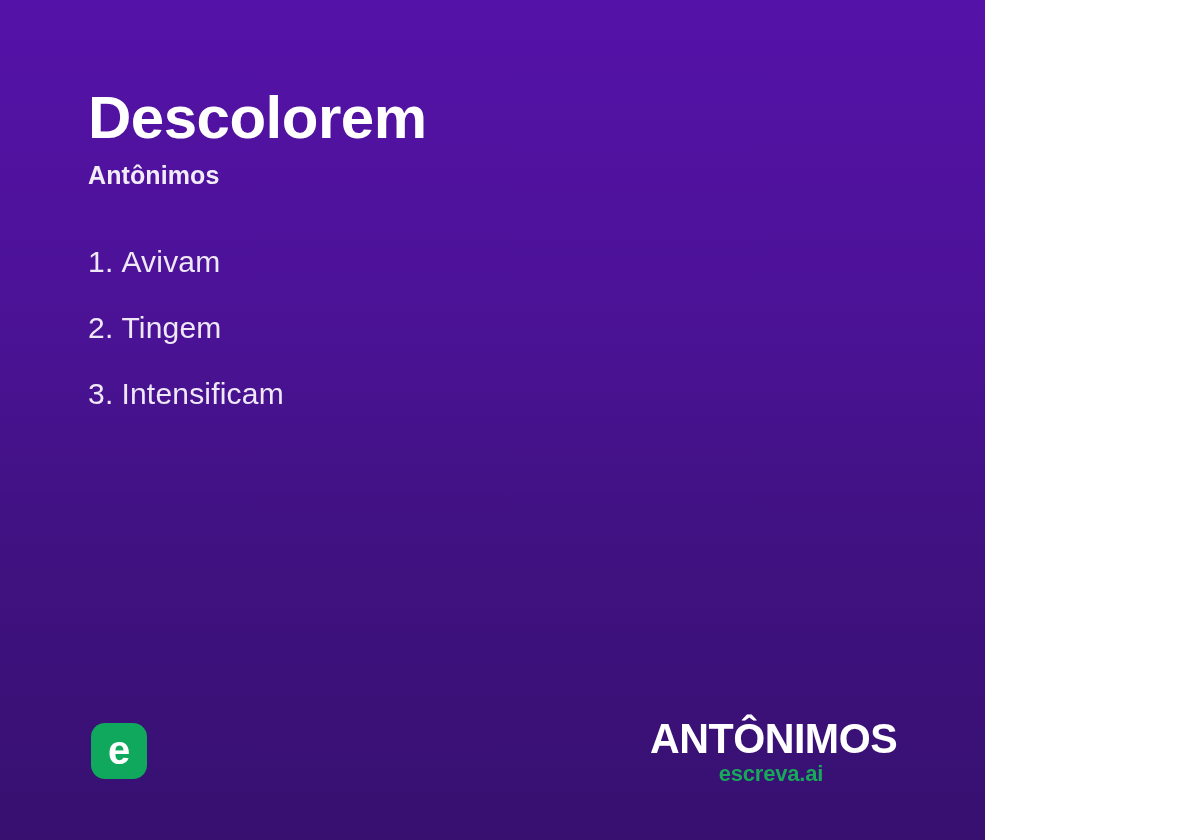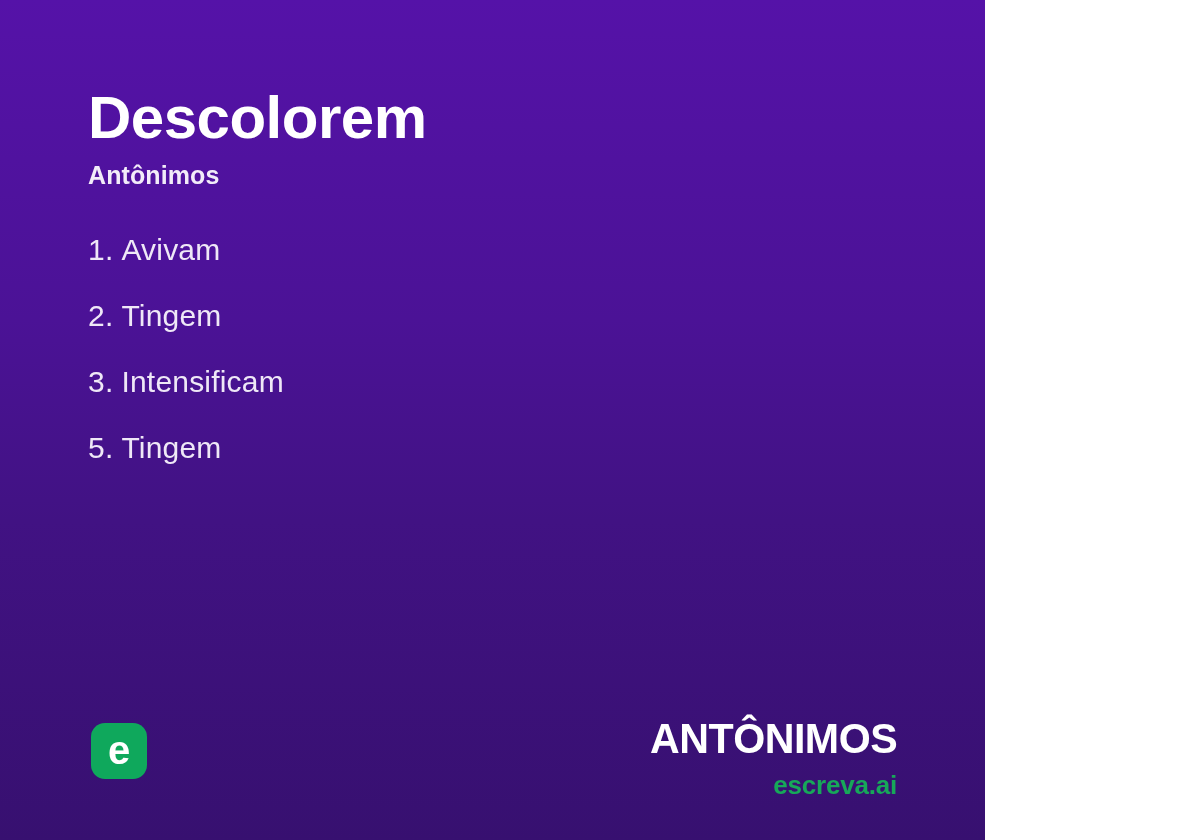--- a/index.html
+++ b/index.html
@@ -30,21 +30,21 @@
     font-size:25px;
     font-weight:700;
     color:#F2ECF9;
     letter-spacing:0.1px;
     white-space:nowrap;
   }
 
   
   #word-list {
     position:absolute;
-    left:88px; top:235px;
+    left:88px; top:247px;
     list-style:none;
   }
   .word-item {
     font-size:30px;
     font-weight:300;
     color:#EFE8F7;
     line-height:1;
     margin-bottom:36px;
     white-space:nowrap;
     letter-spacing:0.2px;
@@ -91,27 +91,28 @@
     font-size:42px;
     font-weight:700;
     color:#FFFFFF;
     letter-spacing:-0.5px;
     line-height:1;
     transform:scaleX(0.98);
     transform-origin:right center;
     white-space:nowrap;
   }
   #wordmark-sub {
-    margin-top:12px;
-    font-size:26px;
+    margin-top:3px;
+    font-size:22px;
     font-weight:700;
     color:#17A859;
     letter-spacing:-0.2px;
     line-height:1;
     white-space:nowrap;
+    text-align:center;
   }
 </style>
 </head>
 <body>
 
 <div id="card">
 
   <div id="header">
     <div id="title">Descolorem</div>
     <div id="subtitle">Antônimos</div>
@@ -120,23 +121,20 @@
   <ol id="word-list">
     <li class="word-item">
       <span class="word-index">1.</span><span>Avivam</span>
     </li>
     <li class="word-item">
       <span class="word-index">2.</span><span>Tingem</span>
     </li>
     <li class="word-item">
       <span class="word-index">3.</span><span>Intensificam</span>
     </li>
-    <li class="word-item">
-      <span class="word-index">5.</span><span>Tingem</span>
-    </li>
   </ol>
 
   <div id="qr-card">
     <svg id="qr-svg" viewBox="0 0 29 29" aria-hidden="true">
         <rect width="29" height="29" fill="#FFFFFF"></rect>
         <path d="M0 0h1v1h-1zM1 0h1v1h-1zM2 0h1v1h-1zM3 0h1v1h-1zM4 0h1v1h-1zM5 0h1v1h-1zM6 0h1v1h-1zM7 0h1v1h-1zM8 0h1v1h-1zM9 0h1v1h-1zM10 0h1v1h-1zM11 0h1v1h-1zM14 0h1v1h-1zM17 0h1v1h-1zM18 0h1v1h-1zM19 0h1v1h-1zM20 0h1v1h-1zM21 0h1v1h-1zM22 0h1v1h-1zM23 0h1v1h-1zM24 0h1v1h-1zM25 0h1v1h-1zM26 0h1v1h-1zM27 0h1v1h-1zM28 0h1v1h-1zM0 1h1v1h-1zM6 1h1v1h-1zM11 1h1v1h-1zM13 1h1v1h-1zM18 1h1v1h-1zM20 1h1v1h-1zM22 1h1v1h-1zM28 1h1v1h-1zM0 2h1v1h-1zM2 2h1v1h-1zM3 2h1v1h-1zM4 2h1v1h-1zM6 2h1v1h-1zM8 2h1v1h-1zM9 2h1v1h-1zM11 2h1v1h-1zM16 2h1v1h-1zM17 2h1v1h-1zM18 2h1v1h-1zM19 2h1v1h-1zM20 2h1v1h-1zM22 2h1v1h-1zM24 2h1v1h-1zM25 2h1v1h-1zM26 2h1v1h-1zM28 2h1v1h-1zM0 3h1v1h-1zM2 3h1v1h-1zM3 3h1v1h-1zM4 3h1v1h-1zM6 3h1v1h-1zM8 3h1v1h-1zM12 3h1v1h-1zM14 3h1v1h-1zM15 3h1v1h-1zM18 3h1v1h-1zM20 3h1v1h-1zM22 3h1v1h-1zM24 3h1v1h-1zM25 3h1v1h-1zM26 3h1v1h-1zM28 3h1v1h-1zM0 4h1v1h-1zM2 4h1v1h-1zM3 4h1v1h-1zM4 4h1v1h-1zM6 4h1v1h-1zM10 4h1v1h-1zM12 4h1v1h-1zM14 4h1v1h-1zM15 4h1v1h-1zM16 4h1v1h-1zM17 4h1v1h-1zM22 4h1v1h-1zM24 4h1v1h-1zM25 4h1v1h-1zM26 4h1v1h-1zM28 4h1v1h-1zM0 5h1v1h-1zM6 5h1v1h-1zM9 5h1v1h-1zM13 5h1v1h-1zM15 5h1v1h-1zM17 5h1v1h-1zM19 5h1v1h-1zM20 5h1v1h-1zM22 5h1v1h-1zM28 5h1v1h-1zM0 6h1v1h-1zM1 6h1v1h-1zM2 6h1v1h-1zM3 6h1v1h-1zM4 6h1v1h-1zM5 6h1v1h-1zM6 6h1v1h-1zM7 6h1v1h-1zM8 6h1v1h-1zM10 6h1v1h-1zM12 6h1v1h-1zM14 6h1v1h-1zM16 6h1v1h-1zM18 6h1v1h-1zM20 6h1v1h-1zM21 6h1v1h-1zM22 6h1v1h-1zM23 6h1v1h-1zM24 6h1v1h-1zM25 6h1v1h-1zM26 6h1v1h-1zM27 6h1v1h-1zM28 6h1v1h-1zM0 7h1v1h-1zM6 7h1v1h-1zM11 7h1v1h-1zM12 7h1v1h-1zM16 7h1v1h-1zM20 7h1v1h-1zM22 7h1v1h-1zM28 7h1v1h-1zM2 8h1v1h-1zM3 8h1v1h-1zM5 8h1v1h-1zM6 8h1v1h-1zM7 8h1v1h-1zM8 8h1v1h-1zM11 8h1v1h-1zM12 8h1v1h-1zM14 8h1v1h-1zM15 8h1v1h-1zM16 8h1v1h-1zM17 8h1v1h-1zM18 8h1v1h-1zM20 8h1v1h-1zM22 8h1v1h-1zM23 8h1v1h-1zM26 8h1v1h-1zM27 8h1v1h-1zM4 9h1v1h-1zM7 9h1v1h-1zM9 9h1v1h-1zM14 9h1v1h-1zM16 9h1v1h-1zM18 9h1v1h-1zM26 9h1v1h-1zM27 9h1v1h-1zM3 10h1v1h-1zM5 10h1v1h-1zM6 10h1v1h-1zM11 10h1v1h-1zM12 10h1v1h-1zM17 10h1v1h-1zM18 10h1v1h-1zM21 10h1v1h-1zM4 11h1v1h-1zM8 11h1v1h-1zM9 11h1v1h-1zM13 11h1v1h-1zM14 11h1v1h-1zM15 11h1v1h-1zM17 11h1v1h-1zM19 11h1v1h-1zM20 11h1v1h-1zM21 11h1v1h-1zM23 11h1v1h-1zM26 11h1v1h-1zM1 12h1v1h-1zM3 12h1v1h-1zM6 12h1v1h-1zM7 12h1v1h-1zM10 12h1v1h-1zM12 12h1v1h-1zM13 12h1v1h-1zM14 12h1v1h-1zM16 12h1v1h-1zM17 12h1v1h-1zM20 12h1v1h-1zM22 12h1v1h-1zM24 12h1v1h-1zM26 12h1v1h-1zM28 12h1v1h-1zM2 13h1v1h-1zM4 13h1v1h-1zM5 13h1v1h-1zM7 13h1v1h-1zM8 13h1v1h-1zM9 13h1v1h-1zM12 13h1v1h-1zM14 13h1v1h-1zM16 13h1v1h-1zM18 13h1v1h-1zM19 13h1v1h-1zM22 13h1v1h-1zM25 13h1v1h-1zM27 13h1v1h-1zM4 14h1v1h-1zM5 14h1v1h-1zM6 14h1v1h-1zM7 14h1v1h-1zM8 14h1v1h-1zM10 14h1v1h-1zM13 14h1v1h-1zM15 14h1v1h-1zM17 14h1v1h-1zM18 14h1v1h-1zM20 14h1v1h-1zM21 14h1v1h-1zM22 14h1v1h-1zM23 14h1v1h-1zM24 14h1v1h-1zM25 14h1v1h-1zM26 14h1v1h-1zM27 14h1v1h-1zM28 14h1v1h-1zM2 15h1v1h-1zM7 15h1v1h-1zM8 15h1v1h-1zM10 15h1v1h-1zM11 15h1v1h-1zM12 15h1v1h-1zM13 15h1v1h-1zM16 15h1v1h-1zM17 15h1v1h-1zM18 15h1v1h-1zM21 15h1v1h-1zM22 15h1v1h-1zM23 15h1v1h-1zM25 15h1v1h-1zM27 15h1v1h-1zM0 16h1v1h-1zM3 16h1v1h-1zM4 16h1v1h-1zM5 16h1v1h-1zM6 16h1v1h-1zM7 16h1v1h-1zM10 16h1v1h-1zM12 16h1v1h-1zM15 16h1v1h-1zM16 16h1v1h-1zM17 16h1v1h-1zM19 16h1v1h-1zM20 16h1v1h-1zM21 16h1v1h-1zM23 16h1v1h-1zM24 16h1v1h-1zM26 16h1v1h-1zM27 16h1v1h-1zM0 17h1v1h-1zM5 17h1v1h-1zM8 17h1v1h-1zM9 17h1v1h-1zM13 17h1v1h-1zM16 17h1v1h-1zM17 17h1v1h-1zM22 17h1v1h-1zM23 17h1v1h-1zM24 17h1v1h-1zM4 18h1v1h-1zM6 18h1v1h-1zM10 18h1v1h-1zM11 18h1v1h-1zM14 18h1v1h-1zM15 18h1v1h-1zM16 18h1v1h-1zM17 18h1v1h-1zM19 18h1v1h-1zM20 18h1v1h-1zM22 18h1v1h-1zM24 18h1v1h-1zM27 18h1v1h-1zM0 19h1v1h-1zM7 19h1v1h-1zM8 19h1v1h-1zM12 19h1v1h-1zM15 19h1v1h-1zM17 19h1v1h-1zM21 19h1v1h-1zM22 19h1v1h-1zM24 19h1v1h-1zM28 19h1v1h-1zM0 20h1v1h-1zM1 20h1v1h-1zM2 20h1v1h-1zM3 20h1v1h-1zM4 20h1v1h-1zM6 20h1v1h-1zM9 20h1v1h-1zM10 20h1v1h-1zM12 20h1v1h-1zM13 20h1v1h-1zM14 20h1v1h-1zM16 20h1v1h-1zM20 20h1v1h-1zM21 20h1v1h-1zM22 20h1v1h-1zM23 20h1v1h-1zM24 20h1v1h-1zM25 20h1v1h-1zM26 20h1v1h-1zM0 21h1v1h-1zM6 21h1v1h-1zM9 21h1v1h-1zM12 21h1v1h-1zM13 21h1v1h-1zM14 21h1v1h-1zM15 21h1v1h-1zM16 21h1v1h-1zM17 21h1v1h-1zM18 21h1v1h-1zM20 21h1v1h-1zM24 21h1v1h-1zM25 21h1v1h-1zM28 21h1v1h-1zM0 22h1v1h-1zM1 22h1v1h-1zM2 22h1v1h-1zM3 22h1v1h-1zM4 22h1v1h-1zM5 22h1v1h-1zM6 22h1v1h-1zM7 22h1v1h-1zM8 22h1v1h-1zM10 22h1v1h-1zM11 22h1v1h-1zM13 22h1v1h-1zM14 22h1v1h-1zM15 22h1v1h-1zM18 22h1v1h-1zM20 22h1v1h-1zM22 22h1v1h-1zM24 22h1v1h-1zM27 22h1v1h-1zM28 22h1v1h-1zM0 23h1v1h-1zM6 23h1v1h-1zM9 23h1v1h-1zM11 23h1v1h-1zM12 23h1v1h-1zM13 23h1v1h-1zM15 23h1v1h-1zM16 23h1v1h-1zM18 23h1v1h-1zM20 23h1v1h-1zM24 23h1v1h-1zM25 23h1v1h-1zM26 23h1v1h-1zM27 23h1v1h-1zM28 23h1v1h-1zM0 24h1v1h-1zM2 24h1v1h-1zM3 24h1v1h-1zM4 24h1v1h-1zM6 24h1v1h-1zM8 24h1v1h-1zM9 24h1v1h-1zM10 24h1v1h-1zM11 24h1v1h-1zM12 24h1v1h-1zM15 24h1v1h-1zM16 24h1v1h-1zM17 24h1v1h-1zM18 24h1v1h-1zM20 24h1v1h-1zM21 24h1v1h-1zM22 24h1v1h-1zM23 24h1v1h-1zM24 24h1v1h-1zM25 24h1v1h-1zM27 24h1v1h-1zM28 24h1v1h-1zM0 25h1v1h-1zM2 25h1v1h-1zM3 25h1v1h-1zM4 25h1v1h-1zM6 25h1v1h-1zM8 25h1v1h-1zM9 25h1v1h-1zM12 25h1v1h-1zM13 25h1v1h-1zM15 25h1v1h-1zM16 25h1v1h-1zM18 25h1v1h-1zM19 25h1v1h-1zM22 25h1v1h-1zM23 25h1v1h-1zM24 25h1v1h-1zM25 25h1v1h-1zM26 25h1v1h-1zM27 25h1v1h-1zM28 25h1v1h-1zM0 26h1v1h-1zM2 26h1v1h-1zM3 26h1v1h-1zM4 26h1v1h-1zM6 26h1v1h-1zM8 26h1v1h-1zM9 26h1v1h-1zM11 26h1v1h-1zM12 26h1v1h-1zM15 26h1v1h-1zM16 26h1v1h-1zM18 26h1v1h-1zM20 26h1v1h-1zM22 26h1v1h-1zM24 26h1v1h-1zM28 26h1v1h-1zM0 27h1v1h-1zM6 27h1v1h-1zM8 27h1v1h-1zM10 27h1v1h-1zM11 27h1v1h-1zM13 27h1v1h-1zM17 27h1v1h-1zM18 27h1v1h-1zM19 27h1v1h-1zM20 27h1v1h-1zM23 27h1v1h-1zM24 27h1v1h-1zM25 27h1v1h-1zM26 27h1v1h-1zM0 28h1v1h-1zM1 28h1v1h-1zM2 28h1v1h-1zM3 28h1v1h-1zM4 28h1v1h-1zM5 28h1v1h-1zM6 28h1v1h-1zM7 28h1v1h-1zM13 28h1v1h-1zM14 28h1v1h-1zM18 28h1v1h-1zM19 28h1v1h-1zM20 28h1v1h-1zM22 28h1v1h-1zM26 28h1v1h-1zM27 28h1v1h-1z" fill="#000000"></path>
       </svg>
   </div>
 
   <div id="brand-badge">

